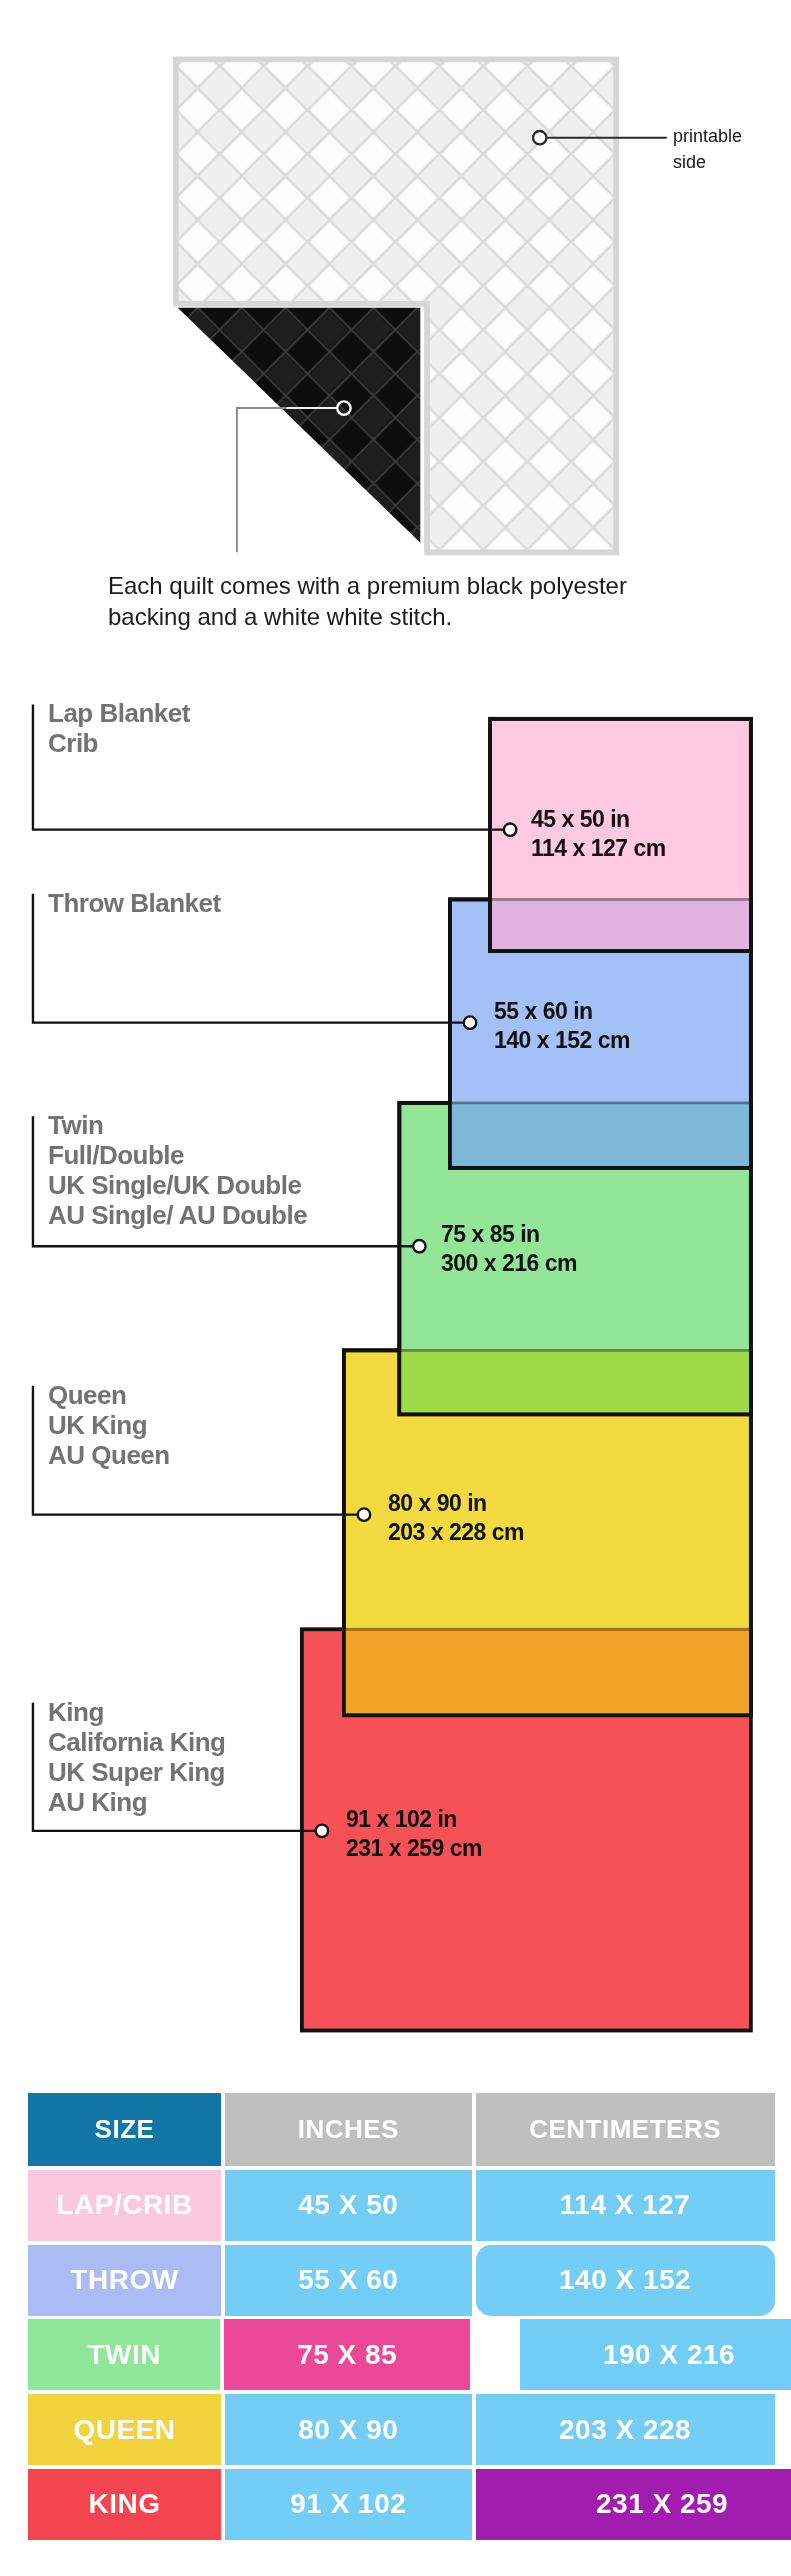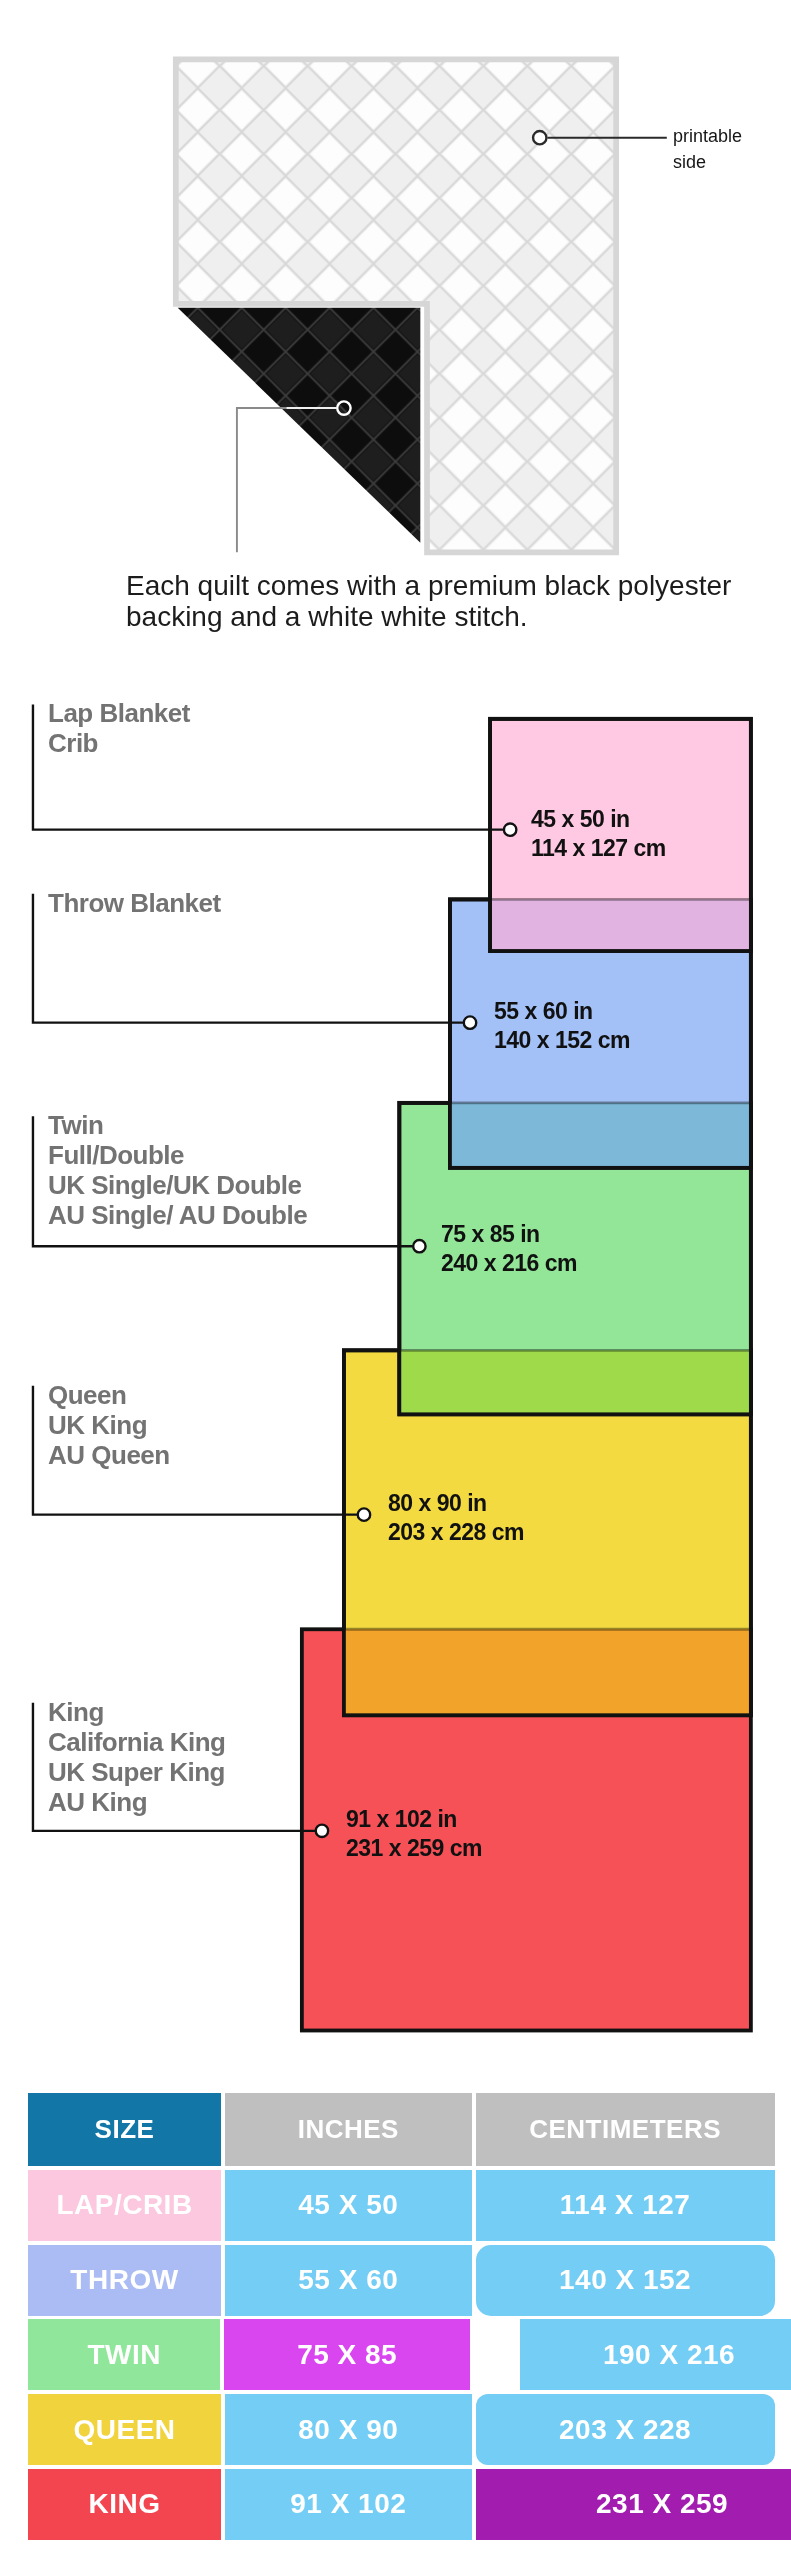--- a/index.html
+++ b/index.html
@@ -7,21 +7,21 @@
     position:relative;width:791px;height:2576px;background:#ffffff;overflow:hidden;
     font-family:"Liberation Sans",sans-serif;
   }
   .abs{position:absolute;}
   svg{display:block;}
   
   .printable-label{
     left:673px;top:123px;font-size:18px;line-height:26px;color:#161616;
   }
   .quilt-caption{
-    left:126px;top:570px;font-size:28px;line-height:31px;color:#1c1c1c;
+    left:108px;top:570px;font-size:24px;line-height:31px;color:#1c1c1c;
   }
   
   .dlabel{color:#737373;font-weight:700;font-size:26px;line-height:30px;letter-spacing:-0.5px;white-space:nowrap;}
   .dlabel-lap{left:48px;top:698px;}
   .dlabel-throw{left:48px;top:888px;}
   .dlabel-twin{left:48px;top:1110px;}
   .dlabel-queen{left:48px;top:1380px;}
   .dlabel-king{left:48px;top:1697px;}
   
   .dsize{color:#111;font-weight:700;font-size:23px;line-height:29px;letter-spacing:-0.5px;white-space:nowrap;}
@@ -148,21 +148,21 @@
   <div class="abs dsize dsize-lap">
     <div>45 x 50 in</div>
     <div>114 x 127 cm</div>
   </div>
   <div class="abs dsize dsize-throw">
     <div>55 x 60 in</div>
     <div>140 x 152 cm</div>
   </div>
   <div class="abs dsize dsize-twin">
     <div>75 x 85 in</div>
-    <div>240 x 216 cm</div>
+    <div>300 x 216 cm</div>
   </div>
   <div class="abs dsize dsize-queen">
     <div>80 x 90 in</div>
     <div>203 x 228 cm</div>
   </div>
   <div class="abs dsize dsize-king">
     <div>91 x 102 in</div>
     <div>231 x 259 cm</div>
   </div>
 
@@ -177,27 +177,27 @@
       <div class="tcell c2" style="background: rgb(115, 205, 245);">45 X 50</div>
       <div class="tcell c3" style="background: rgb(115, 205, 245);">114 X 127</div>
     </div>
     <div class="trow tbody-row">
       <div class="tcell c1" style="background: rgb(171, 188, 244);">THROW</div>
       <div class="tcell c2" style="background: rgb(115, 205, 245);">55 X 60</div>
       <div class="tcell c3" style="background: rgb(115, 205, 245); border-radius: 15px;">140 X 152</div>
     </div>
     <div class="trow tbody-row">
       <div class="tcell c1" style="background: rgb(144, 230, 154);">TWIN</div>
-      <div class="tcell c2" style="background: #d946ef;">75 X 85</div>
+      <div class="tcell c2" style="background: #ec4899;">75 X 85</div>
       <div class="tcell c3" style="background: rgb(115, 205, 245); margin-left: 46px;">190 X 216</div>
     </div>
     <div class="trow tbody-row">
       <div class="tcell c1" style="background: rgb(241, 211, 62);">QUEEN</div>
       <div class="tcell c2" style="background: rgb(115, 205, 245);">80 X 90</div>
-      <div class="tcell c3" style="background: rgb(115, 205, 245); border-radius: 12px;">203 X 228</div>
+      <div class="tcell c3" style="background: rgb(115, 205, 245);">203 X 228</div>
     </div>
     <div class="trow tbody-row">
       <div class="tcell c1" style="background: rgb(242, 69, 79);">KING</div>
       <div class="tcell c2" style="background: rgb(115, 205, 245);">91 X 102</div>
       <div class="tcell c3" style="background: #a21caf; padding-left: 37px;">231 X 259</div>
     </div>
   </div>
 
 </div>
 

